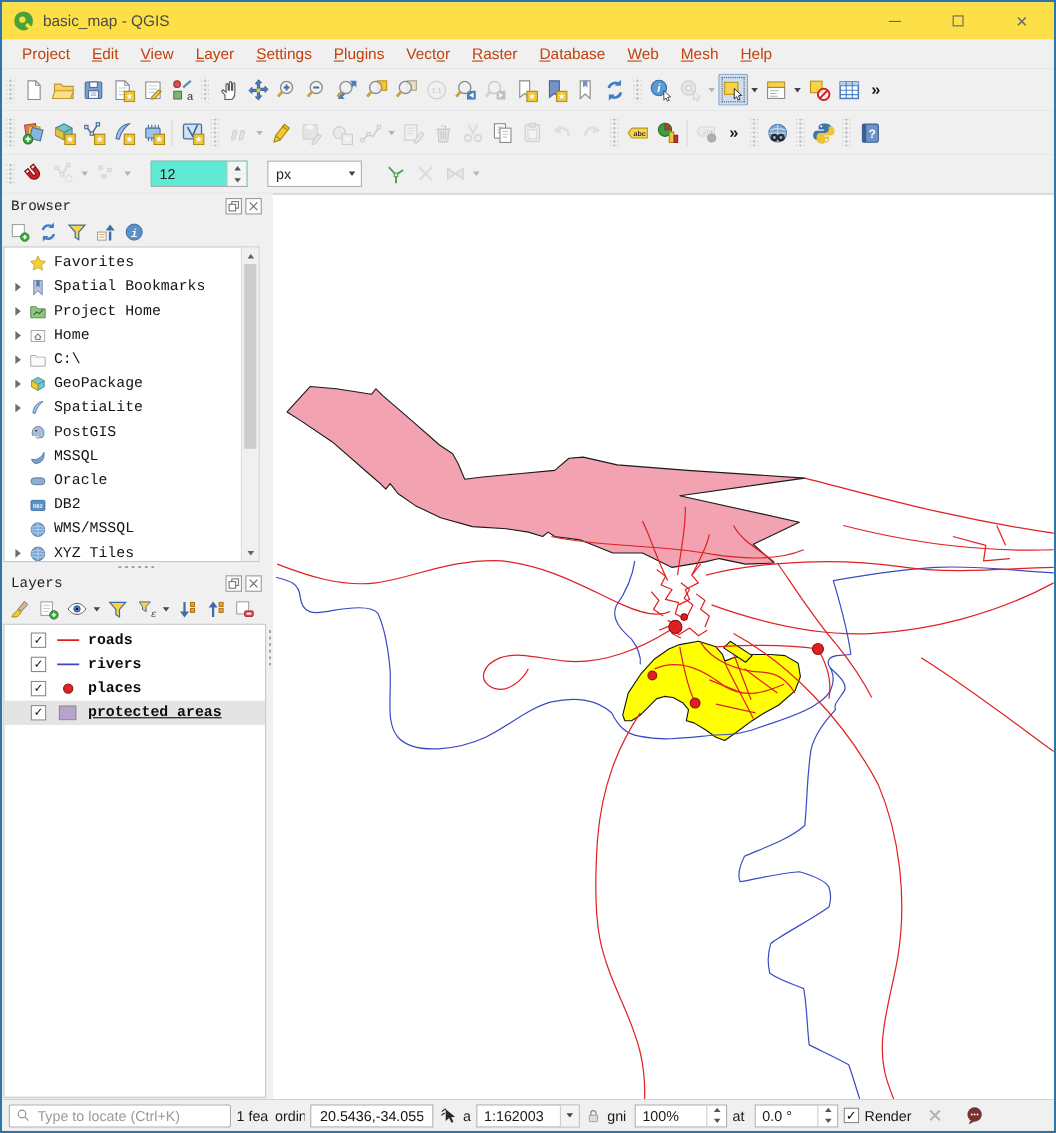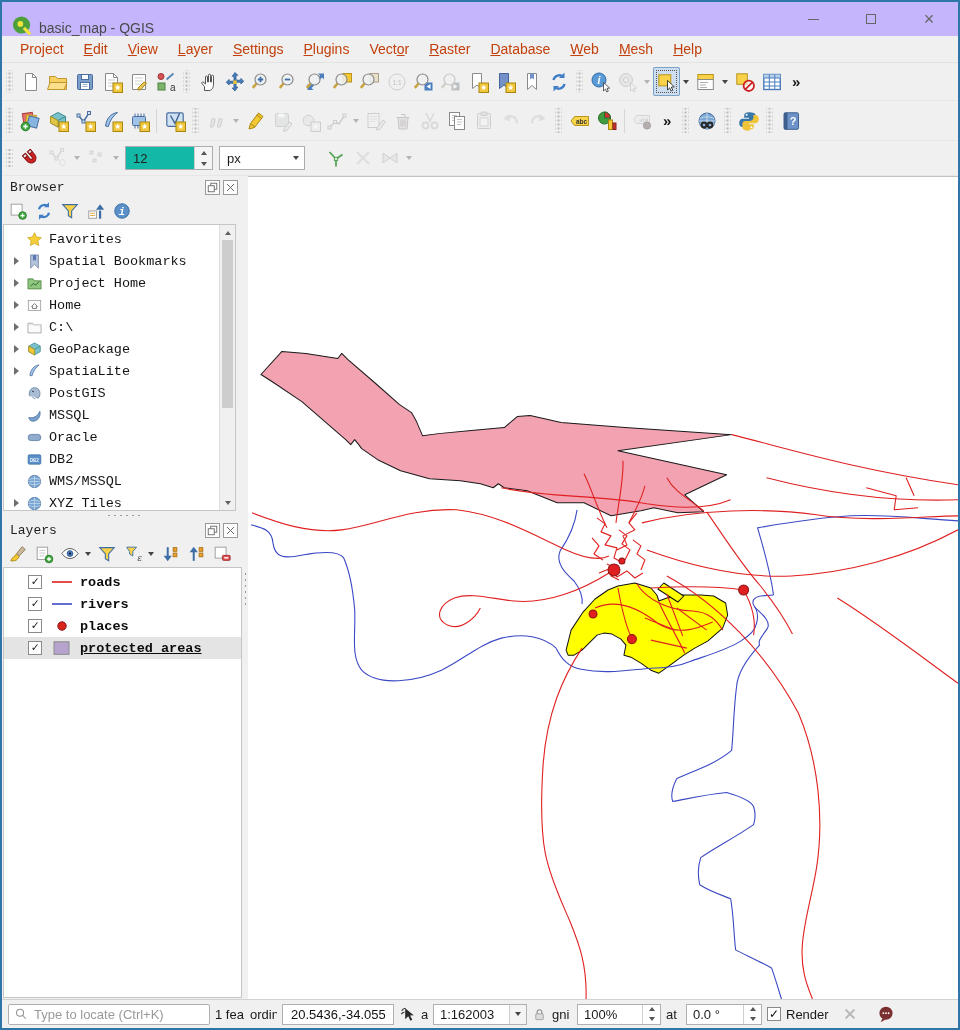--- a/index.html
+++ b/index.html
@@ -1,19 +1,19 @@
 <!DOCTYPE html>
 <html><head>
 <meta charset="utf-8">
 <style>
   html,body{margin:0;padding:0;}
   body{width:960px;height:1030px;overflow:hidden;font-family:"Liberation Sans",sans-serif;background:#fff;}
   .window{position:absolute;inset:0;border:2px solid #2e75a8;background:#f0f0f0;display:flex;flex-direction:column;box-sizing:border-box;}
   
-  .titlebar{height:34px;background:#c4b5fd;display:flex;align-items:flex-end;padding-left:9px;flex:none;}
+  .titlebar{height:34px;background:#fde047;display:flex;align-items:center;padding-left:9px;flex:none;}
   .titlebar .title{font-size:14px;color:#4a4a4a;margin-left:7px;}
   .wincontrols{margin-left:auto;display:flex;height:100%;}
   .winbtn{width:58px;display:flex;align-items:center;justify-content:center;color:#666;}
   .gl-min{width:11px;height:1px;background:#666;}
   .gl-max{width:10px;height:10px;border:1px solid #666;box-sizing:border-box;}
   .gl-close{font-size:18px;color:#666;line-height:10px;}
   
   .menubar{height:26px;background:#f0f0f0;display:flex;align-items:center;padding-left:8px;flex:none;border-bottom:1px solid #e3e3e3;}
   .menu-item{padding:3px 10px;font-size:14px;color:#c2410c;}
   .menu-item u{text-decoration:underline;}
@@ -23,21 +23,21 @@
   .tbwrap{display:flex;align-items:center;}
   .tbtn{width:27px;height:29px;display:flex;align-items:center;justify-content:center;border-radius:2px;flex:none;}
   .tbtn.pressed{background:#cfdeee;box-shadow:inset 0 0 0 1px #7aa2c8;outline:1px dotted #555;outline-offset:-4px;}
   .tbtn.disabled svg{opacity:.4;filter:grayscale(.85);}
   .ddbtn{width:12px;height:29px;display:flex;align-items:center;justify-content:center;flex:none;}
   .caret{width:0;height:0;border-left:3.5px solid transparent;border-right:3.5px solid transparent;border-top:4px solid #444;}
   .ddbtn.disabled .caret{border-top-color:#b4b4b4;}
   .grip{width:7px;align-self:stretch;margin:7px 4px;background-image:radial-gradient(circle,#b9b9b9 1px,rgba(0,0,0,0) 1.15px);background-size:4px 4px;background-position:center;flex:none;}
   .sep{width:1px;height:24px;background:#d6d6d6;margin:0 4px;flex:none;}
   .overflow{font-size:15px;color:#1a1a1a;padding:0 7px;font-weight:bold;}
-  .spin{display:flex;align-items:stretch;border:1px solid #abadb3;background:#14b8a6;height:24px;box-sizing:border-box;margin:0 3px;}
+  .spin{display:flex;align-items:stretch;border:1px solid #abadb3;background:#5eead4;height:24px;box-sizing:border-box;margin:0 15px;}
   .spin .val{display:flex;align-items:center;padding:0 7px;font-size:13px;color:#222;flex:1;}
   .updown{display:flex;flex-direction:column;width:17px;border-left:1px solid #cfcfcf;}
   .updown div{flex:1;display:flex;align-items:center;justify-content:center;background:#f5f5f5;}
   .tri-up{width:0;height:0;border-left:3.5px solid transparent;border-right:3.5px solid transparent;border-bottom:4px solid #555;}
   .tri-down{width:0;height:0;border-left:3.5px solid transparent;border-right:3.5px solid transparent;border-top:4px solid #555;}
   .combo{display:flex;align-items:stretch;border:1px solid #abadb3;background:#fff;height:24px;box-sizing:border-box;margin:0 3px;}
   .combo .val{display:flex;align-items:center;padding:0 7px;font-size:13px;color:#222;flex:1;}
   .combo .carea{width:17px;display:flex;align-items:center;justify-content:center;}
   
   .main{flex:1;display:flex;min-height:0;}

